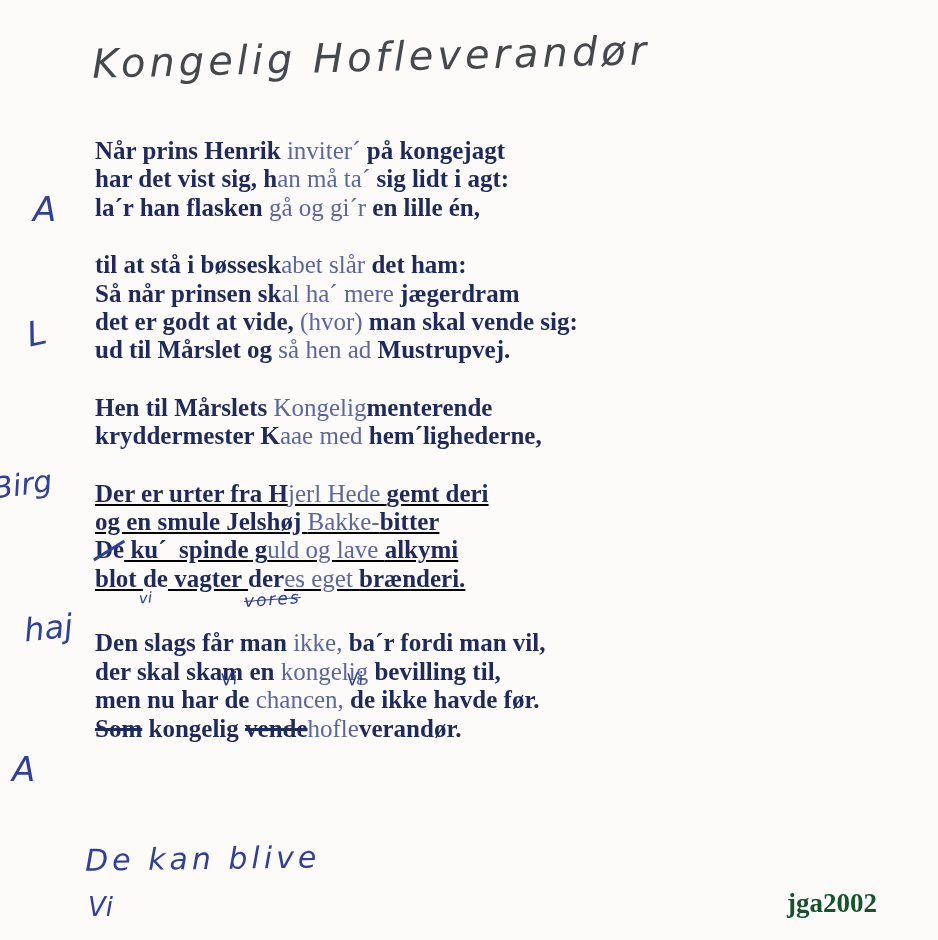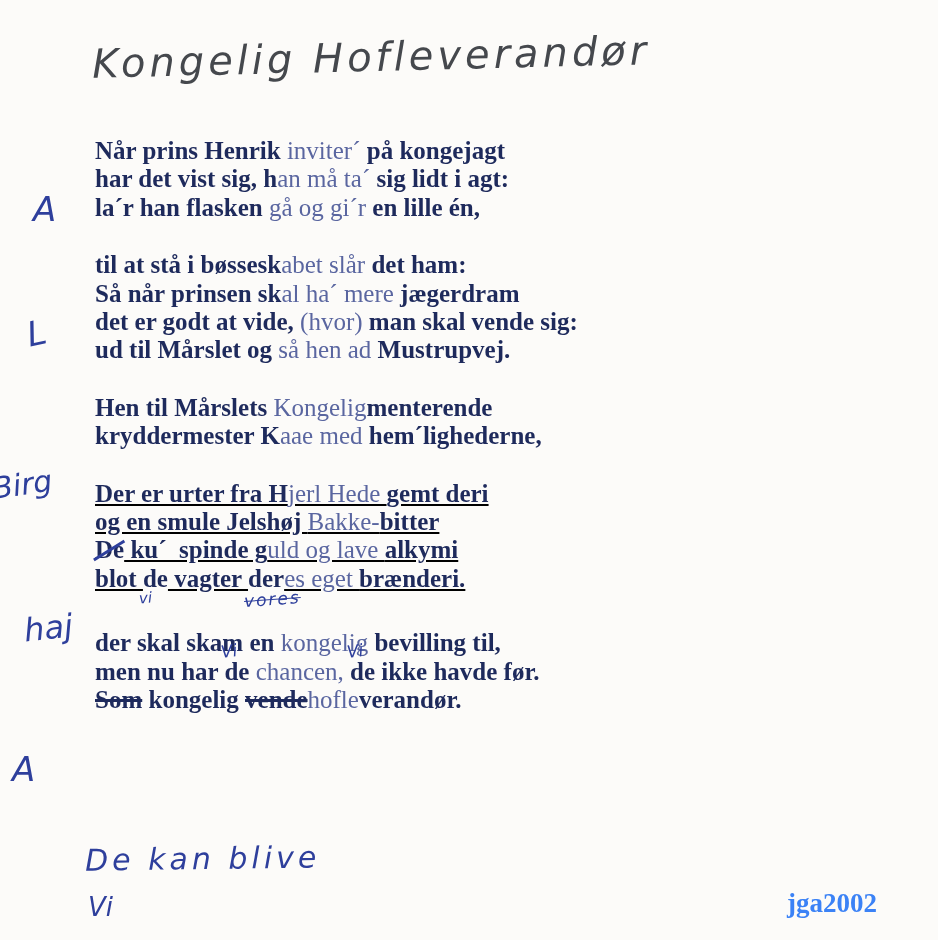--- a/index.html
+++ b/index.html
@@ -45,21 +45,21 @@
   .mn-a1 { left:33px;  top:189px; font-size:34px; }
   .mn-l  { left:27px;  top:313px; font-size:34px; transform:rotate(-12deg); }
   .mn-b  { left:-8px;  top:467px; font-size:30px; transform:rotate(-8deg); }
   .mn-h  { left:24px;  top:609px; font-size:32px; transform:rotate(-6deg); }
   .mn-a2 { left:12px;  top:749px; font-size:34px; }
   .bottom1 { left:85px; top:841px; font-size:30px; letter-spacing:4px; transform:rotate(-0.8deg); }
   .bottom2 { left:88px; top:892px; font-size:26px; }
   .signature {
     position:absolute; left:787px; top:888px;
     font-family:"Liberation Serif", serif; font-weight:700;
-    font-size:27px; color:#3b82f6;
+    font-size:27px; color:#14532d;
   }
 </style>
 </head>
 <body>
 
 <div class="paper">
   <div class="title">Kongelig Hofleverandør</div>
 
   <div class="hand mn-a1">A</div>
   <div class="hand mn-l">L</div>
@@ -83,20 +83,21 @@
         <div class="line"><span class="seg b">Hen til Mårslets </span><span class="seg f">Kongelig</span><span class="seg b">menterende</span></div>
         <div class="line"><span class="seg b">kryddermester K</span><span class="seg f">aae med </span><span class="seg b">hem´lighederne,</span></div>
       </div>
       <div class="stanza">
         <div class="line"><span class="seg b">Der er urter fra H</span><span class="seg f">jerl Hede </span><span class="seg b">gemt deri</span></div>
         <div class="line"><span class="seg b">og en smule Jelshøj </span><span class="seg f">Bakke-</span><span class="seg b">bitter</span></div>
         <div class="line"><span class="seg b slashed">De</span><span class="seg b"> ku´  spinde g</span><span class="seg f">uld og lave </span><span class="seg b">alkymi</span></div>
         <div class="line"><span class="seg b">blot </span><span class="seg b noted">de<span class="note below">vi</span></span><span class="seg b"> vagter </span><span class="seg b noted">der<span class="note below scribble">vores</span></span><span class="seg f">es eget </span><span class="seg b">brænderi.</span></div>
       </div>
       <div class="stanza">
+        <div class="line"><span class="seg b">Den slags får man </span><span class="seg f">ikke, </span><span class="seg b">ba´r fordi man vil,</span></div>
         <div class="line"><span class="seg b">der skal skam en </span><span class="seg f">kongelig </span><span class="seg b">bevilling til,</span></div>
         <div class="line"><span class="seg b">men nu har </span><span class="seg b noted">de<span class="note above">Vi</span></span><span class="seg b"> </span><span class="seg f">chancen, </span><span class="seg b noted">de<span class="note above">Vi</span></span><span class="seg b"> ikke havde før.</span></div>
         <div class="line"><span class="seg b struck">Som</span><span class="seg b"> kongelig </span><span class="seg b struck">vende</span><span class="seg f">hofle</span><span class="seg b">verandør.</span></div>
       </div>
     </div>
 
   <div class="hand bottom1">De kan blive</div>
   <div class="hand bottom2">Vi</div>
 
   <div class="signature">jga2002</div>

